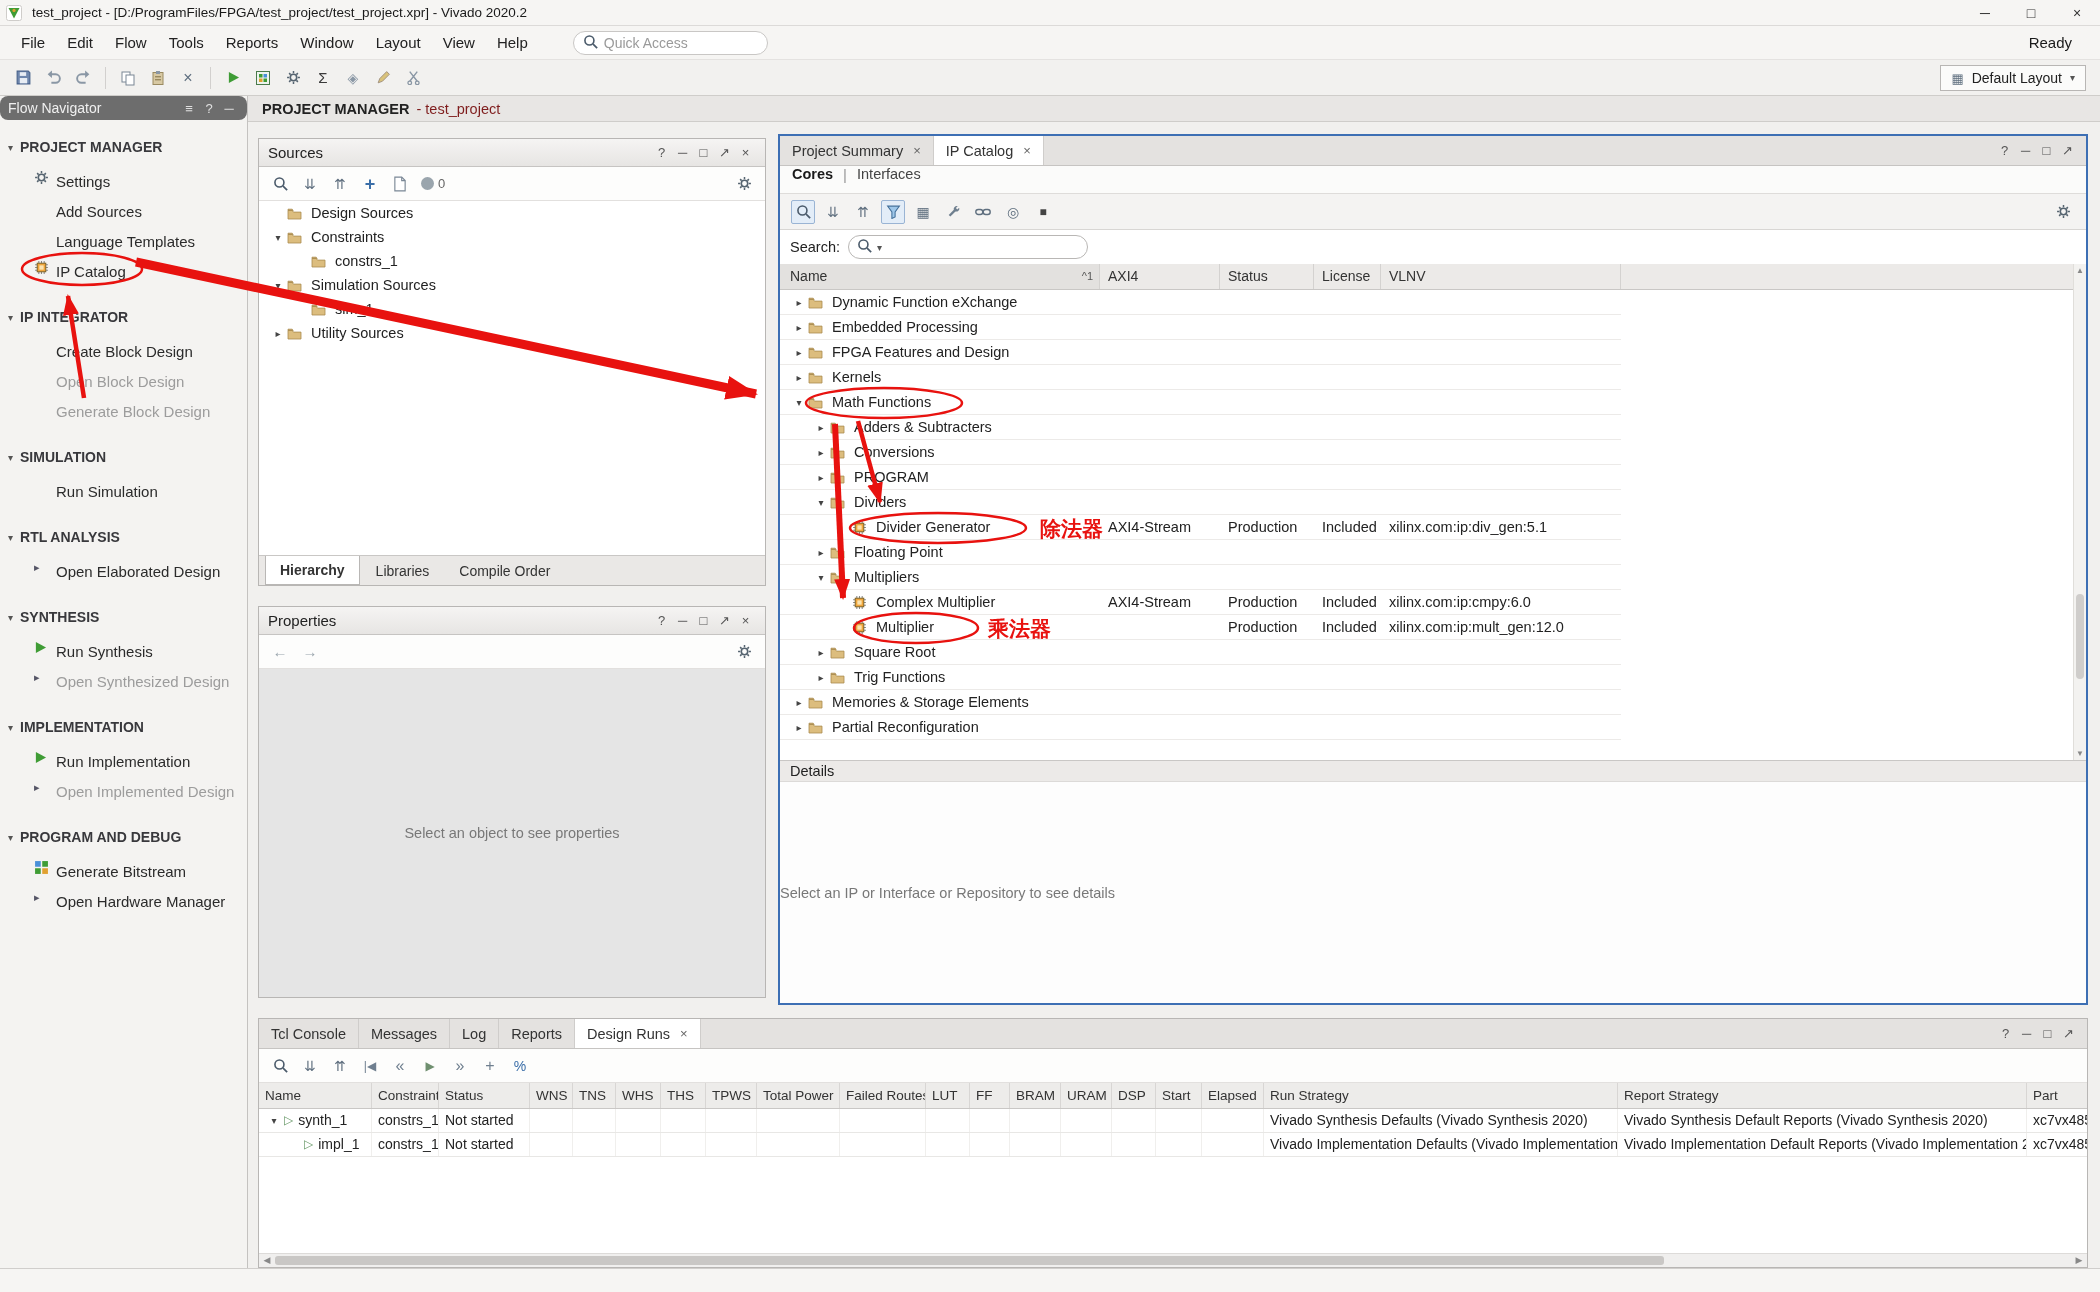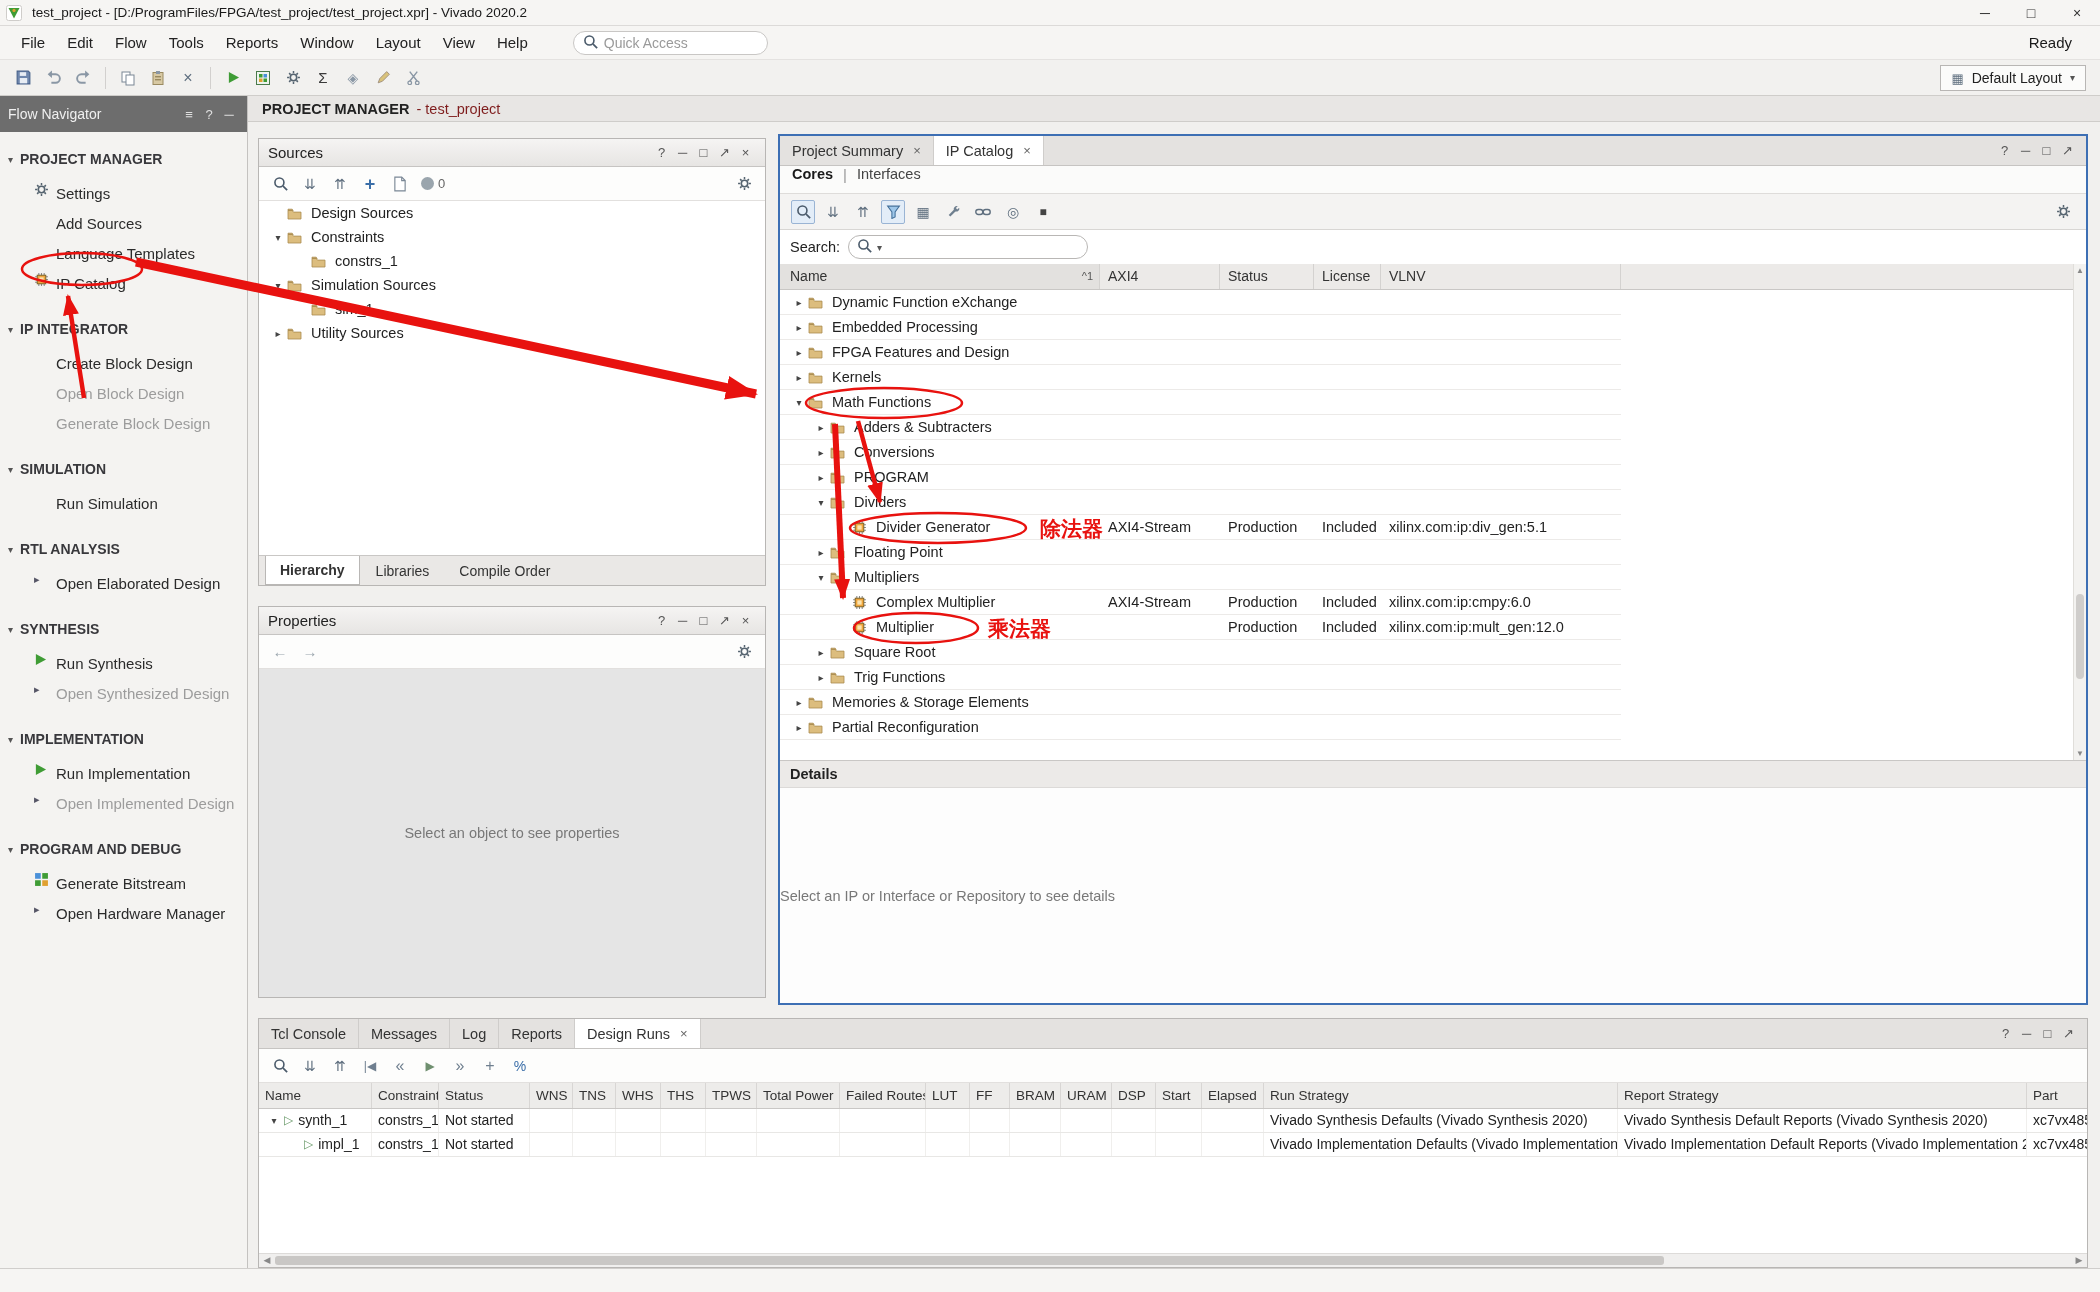--- a/index.html
+++ b/index.html
@@ -23,21 +23,21 @@
   .toolbar { position:absolute; top:60px; left:0; width:100%; height:36px; background:#f2f1ef; border-bottom:1px solid #cfcdca; display:flex; align-items:center; padding-left:8px; }
   .tb-icons { display:flex; align-items:center; }
   .tbi { width:30px; height:28px; display:flex; align-items:center; justify-content:center; }
   .tbsep { display:inline-block; width:1px; height:22px; background:#d2d0ce; margin:0 7px; }
   .gch { line-height:1; }
   .layout-box { margin-left:auto; margin-right:14px; border:1px solid #b8b6b4; background:#fbfbfa; height:26px; display:flex; align-items:center; padding:0 10px; gap:8px; font-size:14px; color:#222; }
   .ddarrow { font-size:10px; color:#555; }
 
   
   .flownav { position:absolute; left:0; top:96px; width:248px; bottom:24px; background:#f4f3f1; border-right:1px solid #c4c2c0; }
-  .flownav-header { height:36px; background:#6d6d6d; color:#f0f0f0; display:flex; align-items:center; padding:0 8px; font-size:14px; }
+  .flownav-header { height:24px; background:#6d6d6d; color:#f0f0f0; display:flex; align-items:center; padding:0 8px; font-size:14px;border-radius:8px; }
   .flownav-header .t { flex:1; }
   .fn-hicon { width:20px; text-align:center; font-size:13px; color:#e0e0e0; }
   .fn-body { padding-top:12px; }
   .fn-section { margin-bottom:20px; }
   .fn-header2 { height:30px; display:flex; align-items:center; gap:7px; padding-left:8px; }
   .fn-chev { font-size:10px; color:#555; }
   .fn-slabel { font-weight:bold; font-size:14px; color:#38383c; }
   .fn-item { height:30px; display:flex; align-items:center; padding-left:34px; font-size:15px; color:#2b2b2b; }
   .fn-item.disabled { color:#9c9c9c; }
   .ficon { width:20px; display:flex; align-items:center; }
@@ -97,21 +97,21 @@
   .h-axi4 { width:120px; } .h-status { width:94px; } .h-license { width:67px; } .h-vlnv { width:240px; }
   .ipc-row { height:25px; display:flex; align-items:center; width:841px; border-bottom:1px solid #eceae8; }
   .ipc { font-size:14.5px; color:#222; overflow:hidden; white-space:nowrap; }
   .c-name { width:320px; display:flex; align-items:center; }
   .c-axi4 { width:120px; padding-left:8px; } .c-status { width:94px; padding-left:8px; }
   .c-license { width:67px; padding-left:8px; } .c-vlnv { width:240px; padding-left:8px; }
   .vscroll { position:absolute; top:0; right:0; width:13px; height:100%; background:#f3f2f0; border-left:1px solid #e0deda; }
   .varr { position:absolute; left:0; width:100%; text-align:center; font-size:8px; color:#888; }
   .varr.top { top:2px; } .varr.bottom { bottom:2px; }
   .vthumb { position:absolute; left:2px; right:2px; top:330px; height:85px; background:#cfcdcb; border-radius:4px; }
-  .dethead { height:28px; background:#eceae8; border-top:1px solid #c9c7c5; border-bottom:1px solid #dcdad8; display:flex; align-items:center; padding:0 10px; font-size:14.5px; font-weight:bold; color:#222; flex:none; }
+  .dethead { height:22px; background:#eceae8; border-top:1px solid #c9c7c5; border-bottom:1px solid #dcdad8; display:flex; align-items:center; padding:0 10px; font-size:14.5px; font-weight:normal; color:#222; flex:none; }
   .detbody { flex:1; display:flex; align-items:center; justify-content:flex-start; background:#fdfdfd; }
 
   
   .bottom-panel { left:10px; top:922px; width:1830px; height:250px; }
   .drzone { flex:1; position:relative; overflow:hidden;
     --dr-cols:113px 67px 91px 43px 43px 45px 45px 51px 83px 86px 44px 40px 51px 51px 44px 46px 62px 354px 409px 80px; }
   .dr-header { display:grid; grid-template-columns:var(--dr-cols); height:26px; background:#edecea; border-bottom:1px solid #c9c7c5; }
   .dr-hcell { font-size:13.5px; color:#333; line-height:25px; padding-left:6px; border-right:1px solid #d8d6d4; overflow:hidden; white-space:nowrap; }
   .dr-row { display:grid; grid-template-columns:var(--dr-cols); height:24px; border-bottom:1px solid #e8e7e5; }
   .dr-cell { font-size:14px; color:#222; line-height:23px; padding-left:6px; border-right:1px solid #f0efed; overflow:hidden; white-space:nowrap; }

